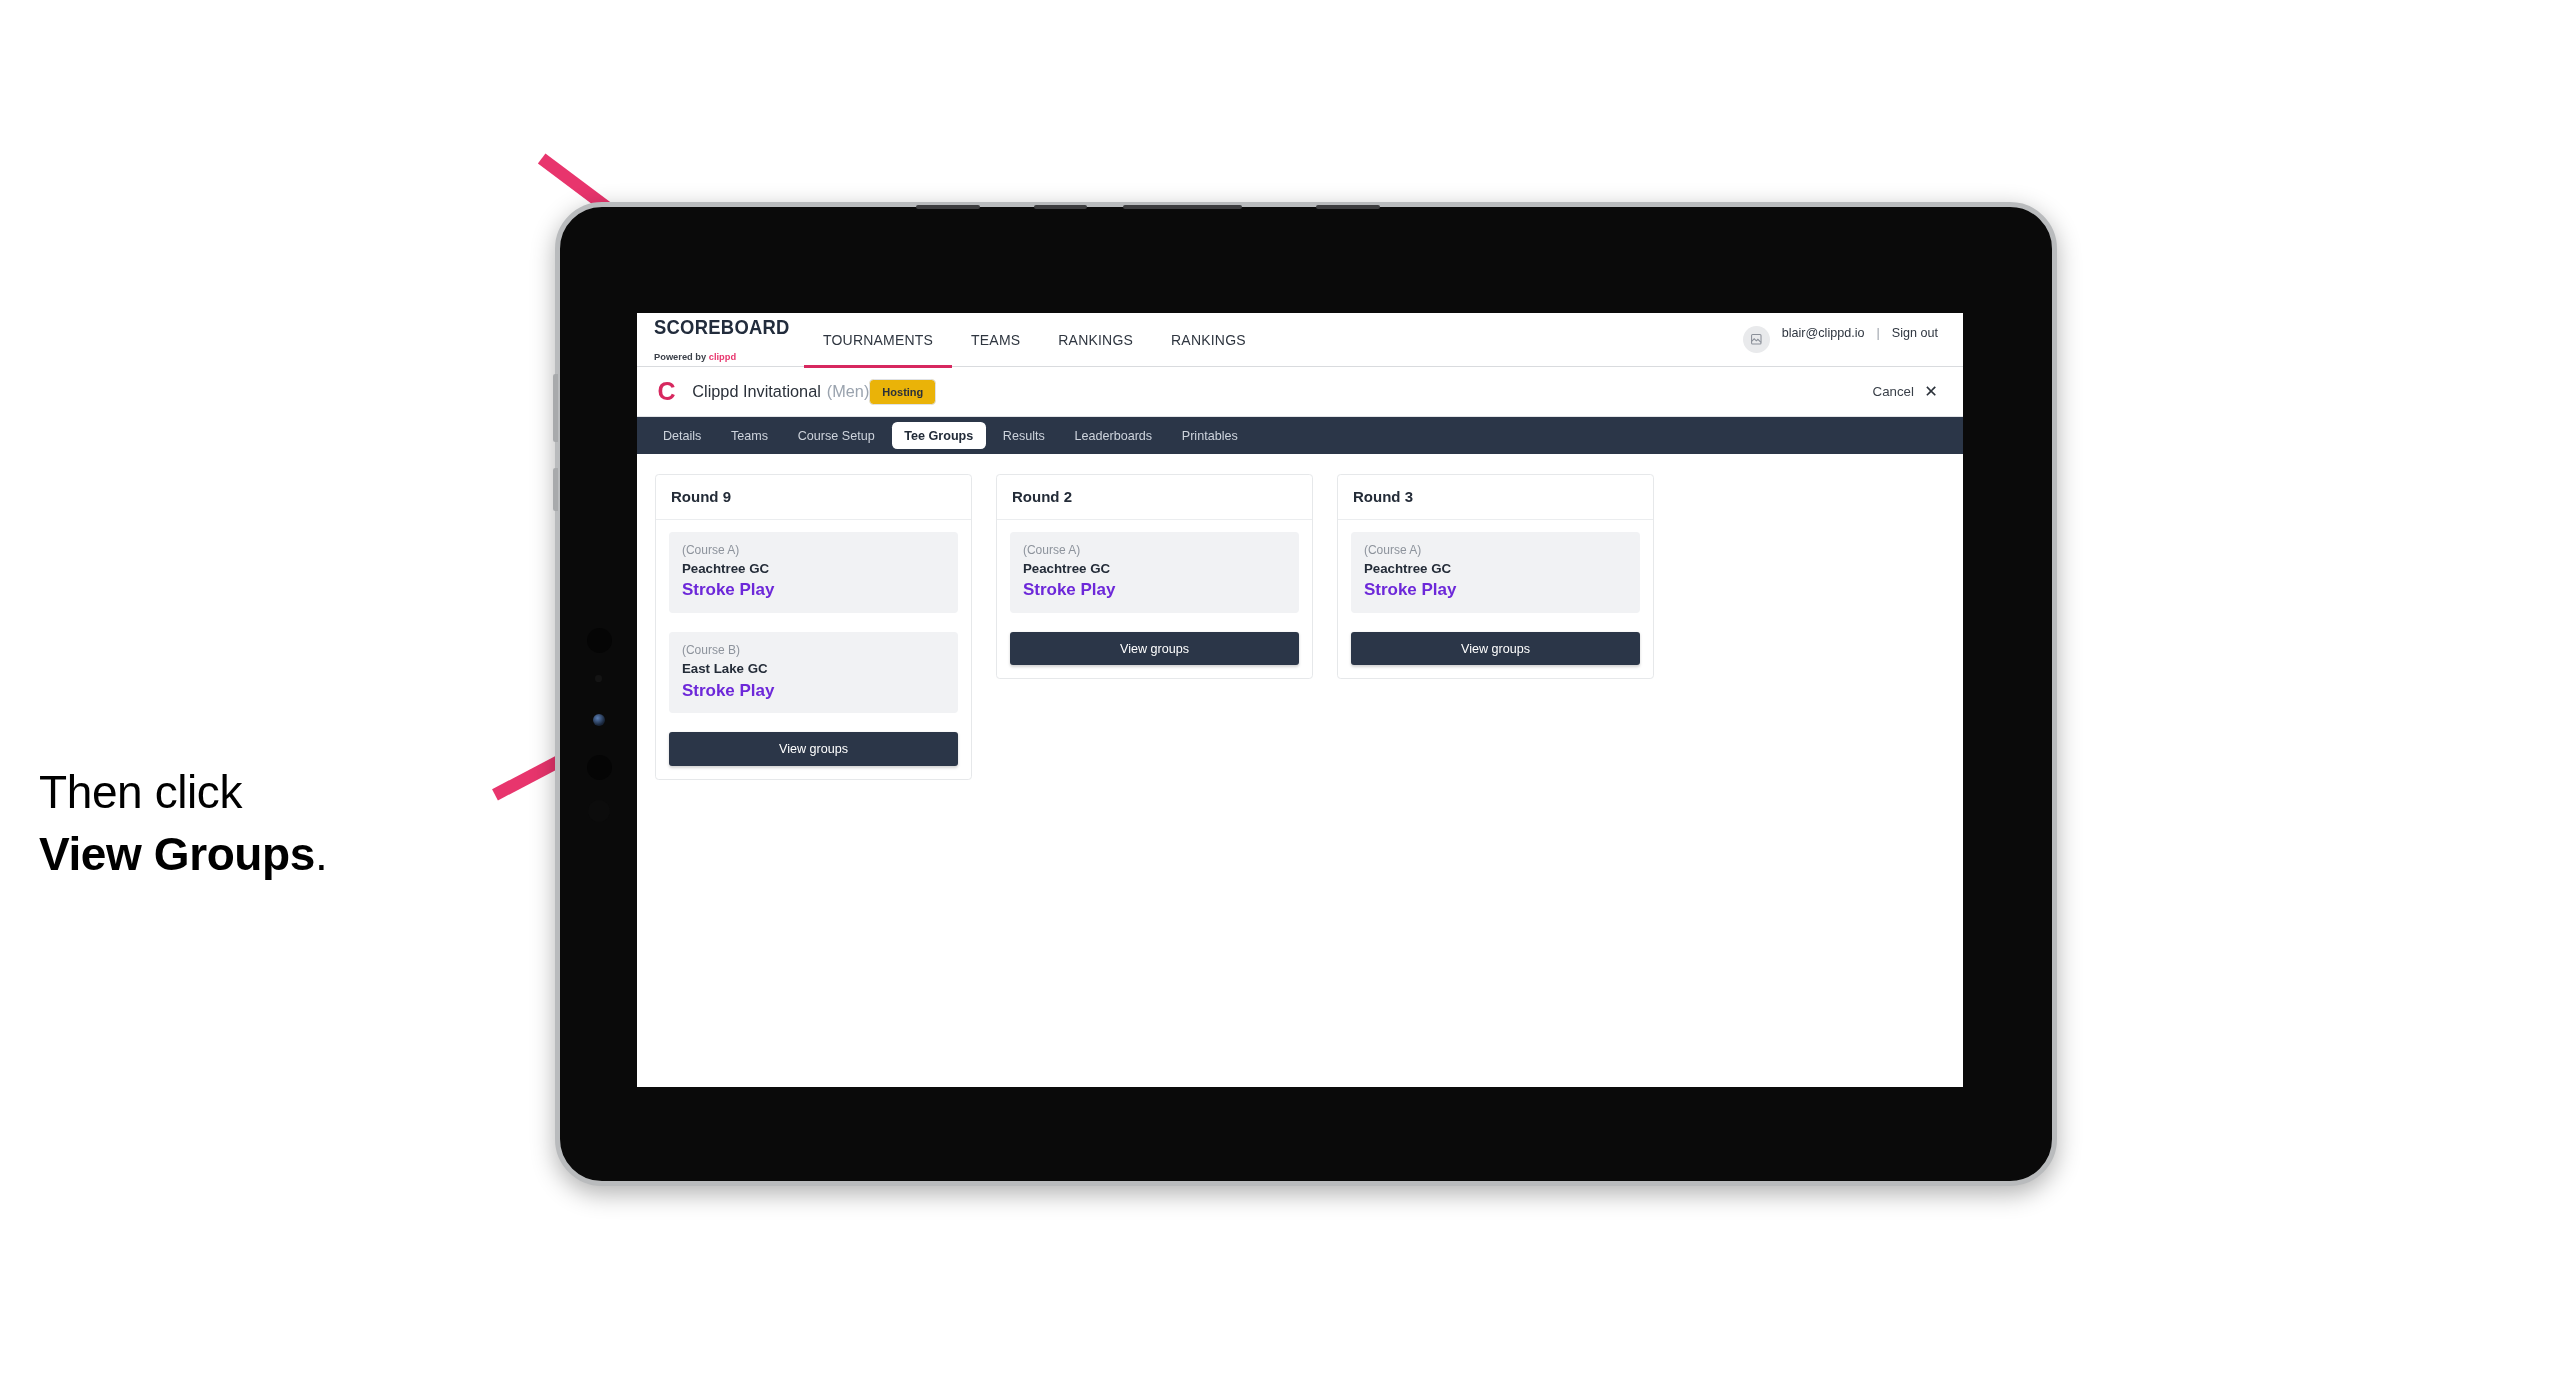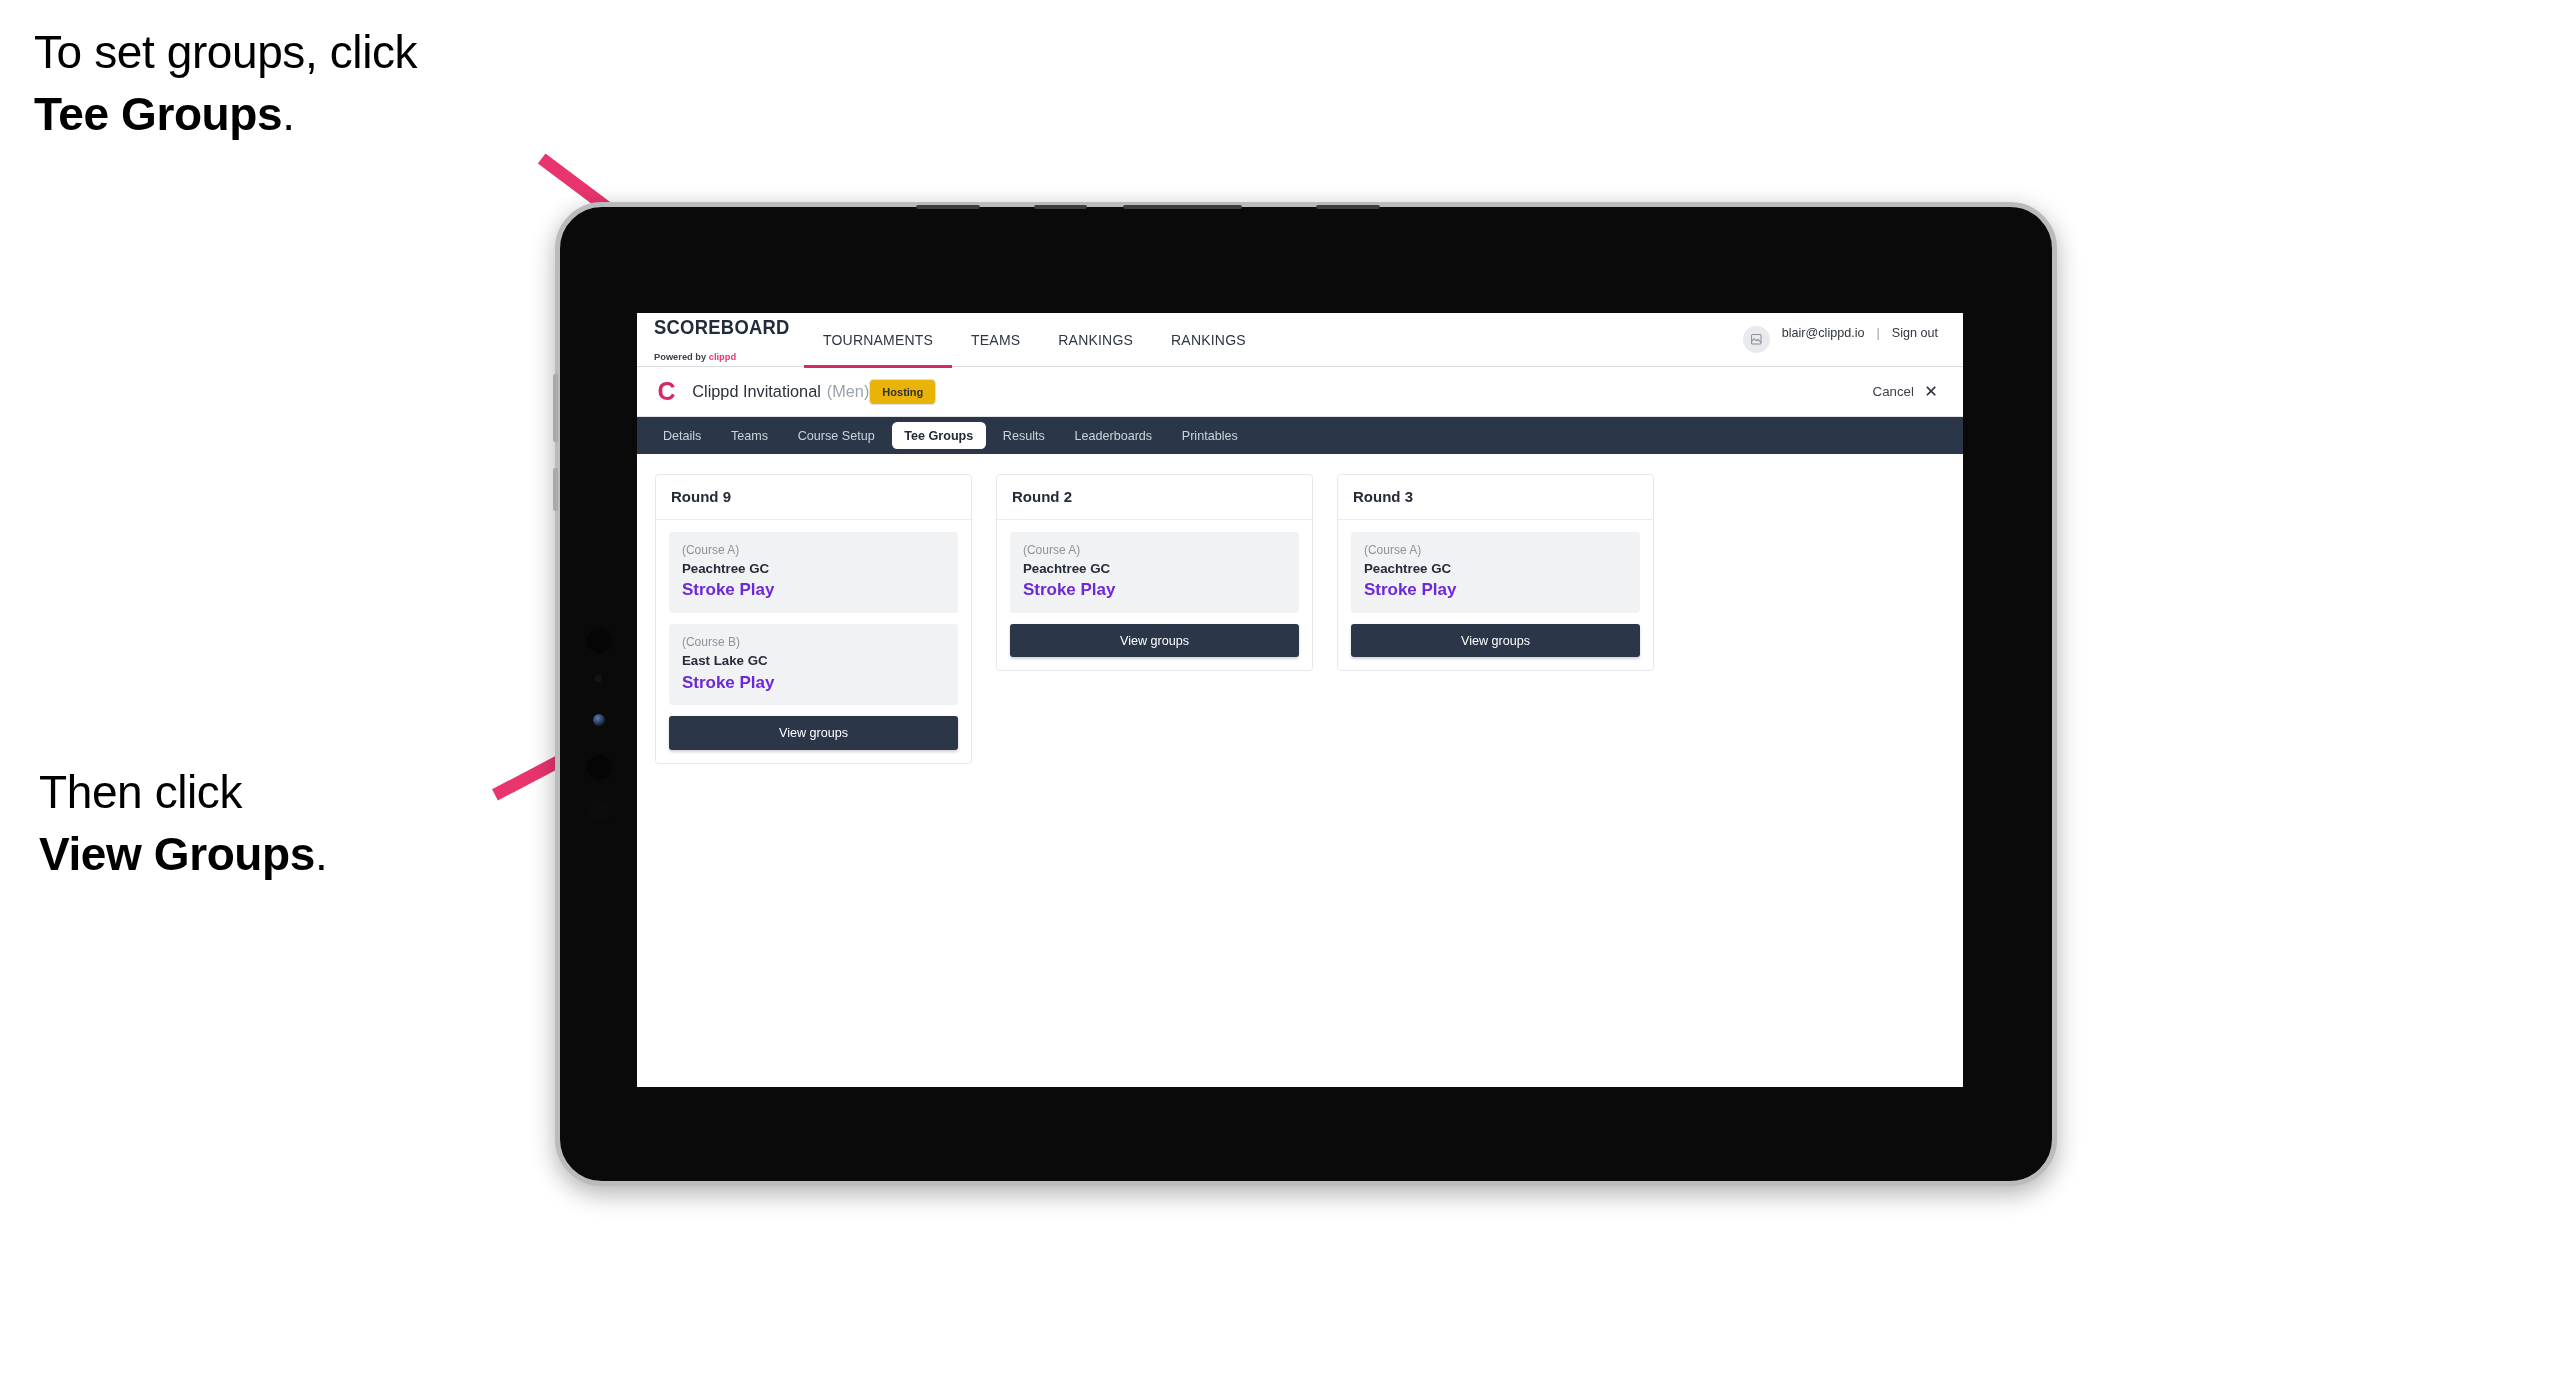--- a/index.html
+++ b/index.html
@@ -249,21 +249,21 @@
     border-bottom: 0.7px solid #ebedef;
     font-size: 15px;
     font-weight: bold;
     color: #242c38;
   }
   .round-body { padding: 12px 13.3px 13.3px 13.3px; }
   .course-block {
     background: #f1f2f4;
     border-radius: 3.7px;
     padding: 11px 12.6px 12.6px 12.6px;
-    margin-bottom: 11px;
+    margin-bottom: 19px;
   }
   .course-tag  { font-size: 12px; color: #8d939c; margin-bottom: 4.4px; }
   .course-name { font-size: 13.3px; font-weight: bold; color: #242c38; margin-bottom: 4.4px; }
   .course-format { font-size: 17px; color: #6d28d9; font-weight: bold; }
   .view-groups-btn {
     width: 100%;
     background: #2b3648;
     color: #ffffff;
     border: none;
     border-radius: 3px;
@@ -272,21 +272,20 @@
     font-family: "Liberation Sans", sans-serif;
     cursor: pointer;
     box-shadow: 0 1.5px 3px rgba(0,0,0,0.18);
   }
 </style>
 </head>
 <body>
 
 <div id="stage">
 
-  <div id="callout-top" class="callout"><span>To set groups, click </span><br><span class="strong">Tee Groups</span><span>.</span></div>
 
   <div id="callout-bot" class="callout"><span>Then click </span><br><span class="strong">View Groups</span><span>.</span></div>
 
   <svg id="arrow-top-svg" class="arrow-svg" viewBox="0 0 3477 1871" width="2576" height="1386">
 
     <g>
       <line x1="731" y1="214" x2="1126" y2="510" stroke="#e8356d" stroke-width="17" stroke-linecap="butt"></line>
       <polygon points="1172,549 1078,527 1124,470" fill="#e8356d"></polygon>
     </g>
 

